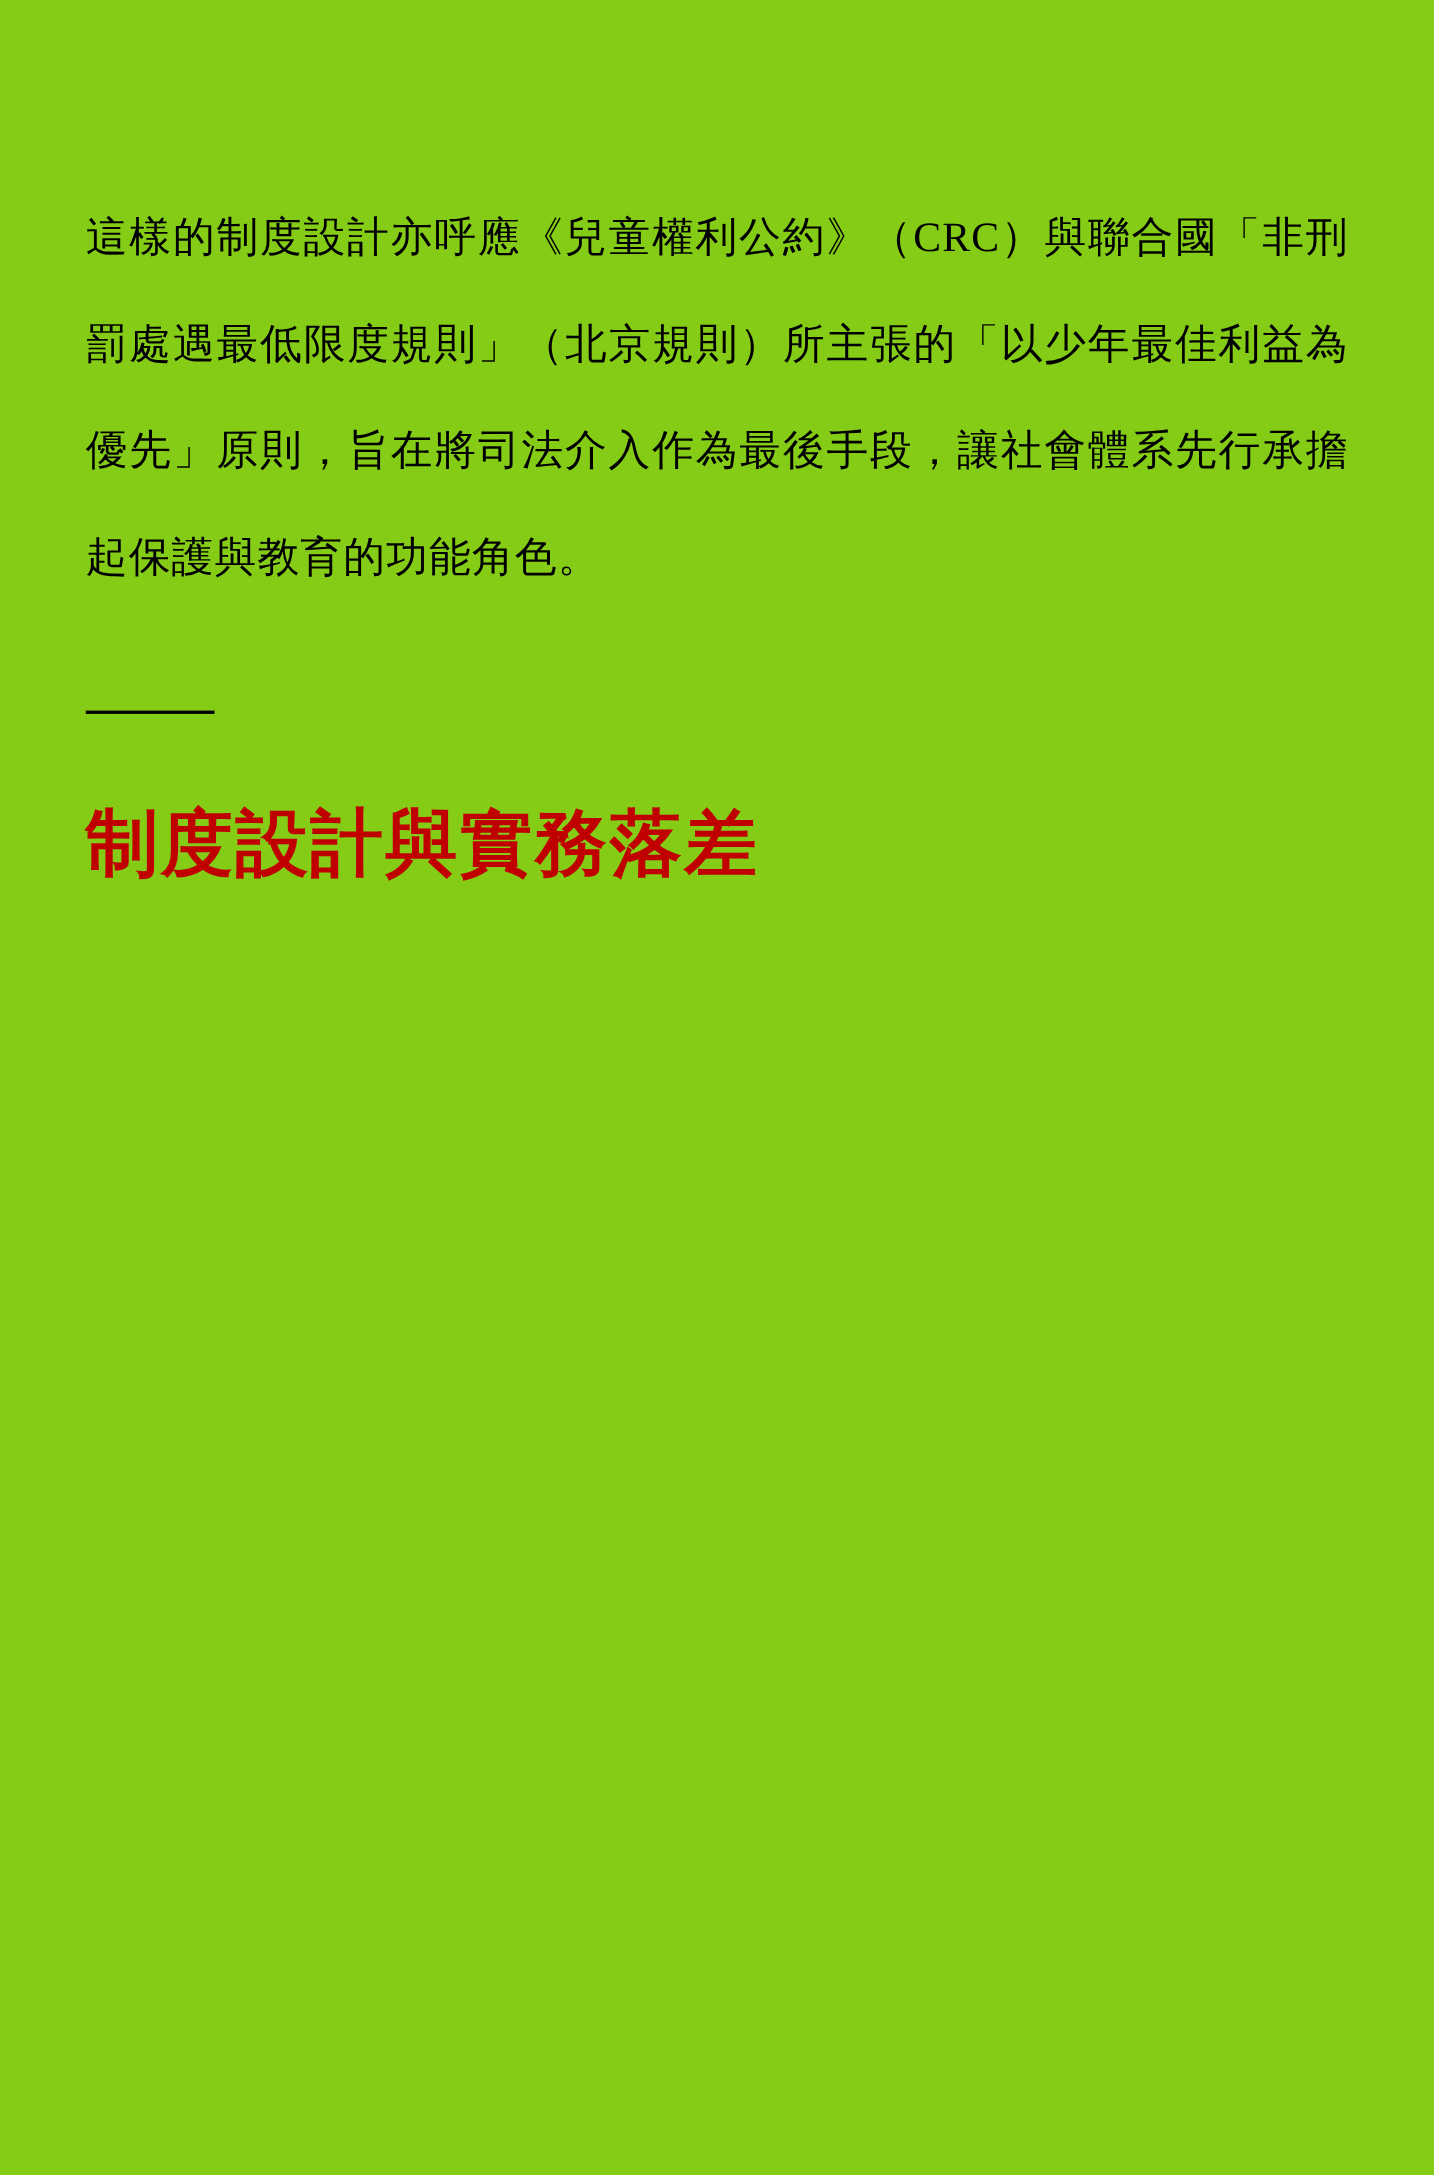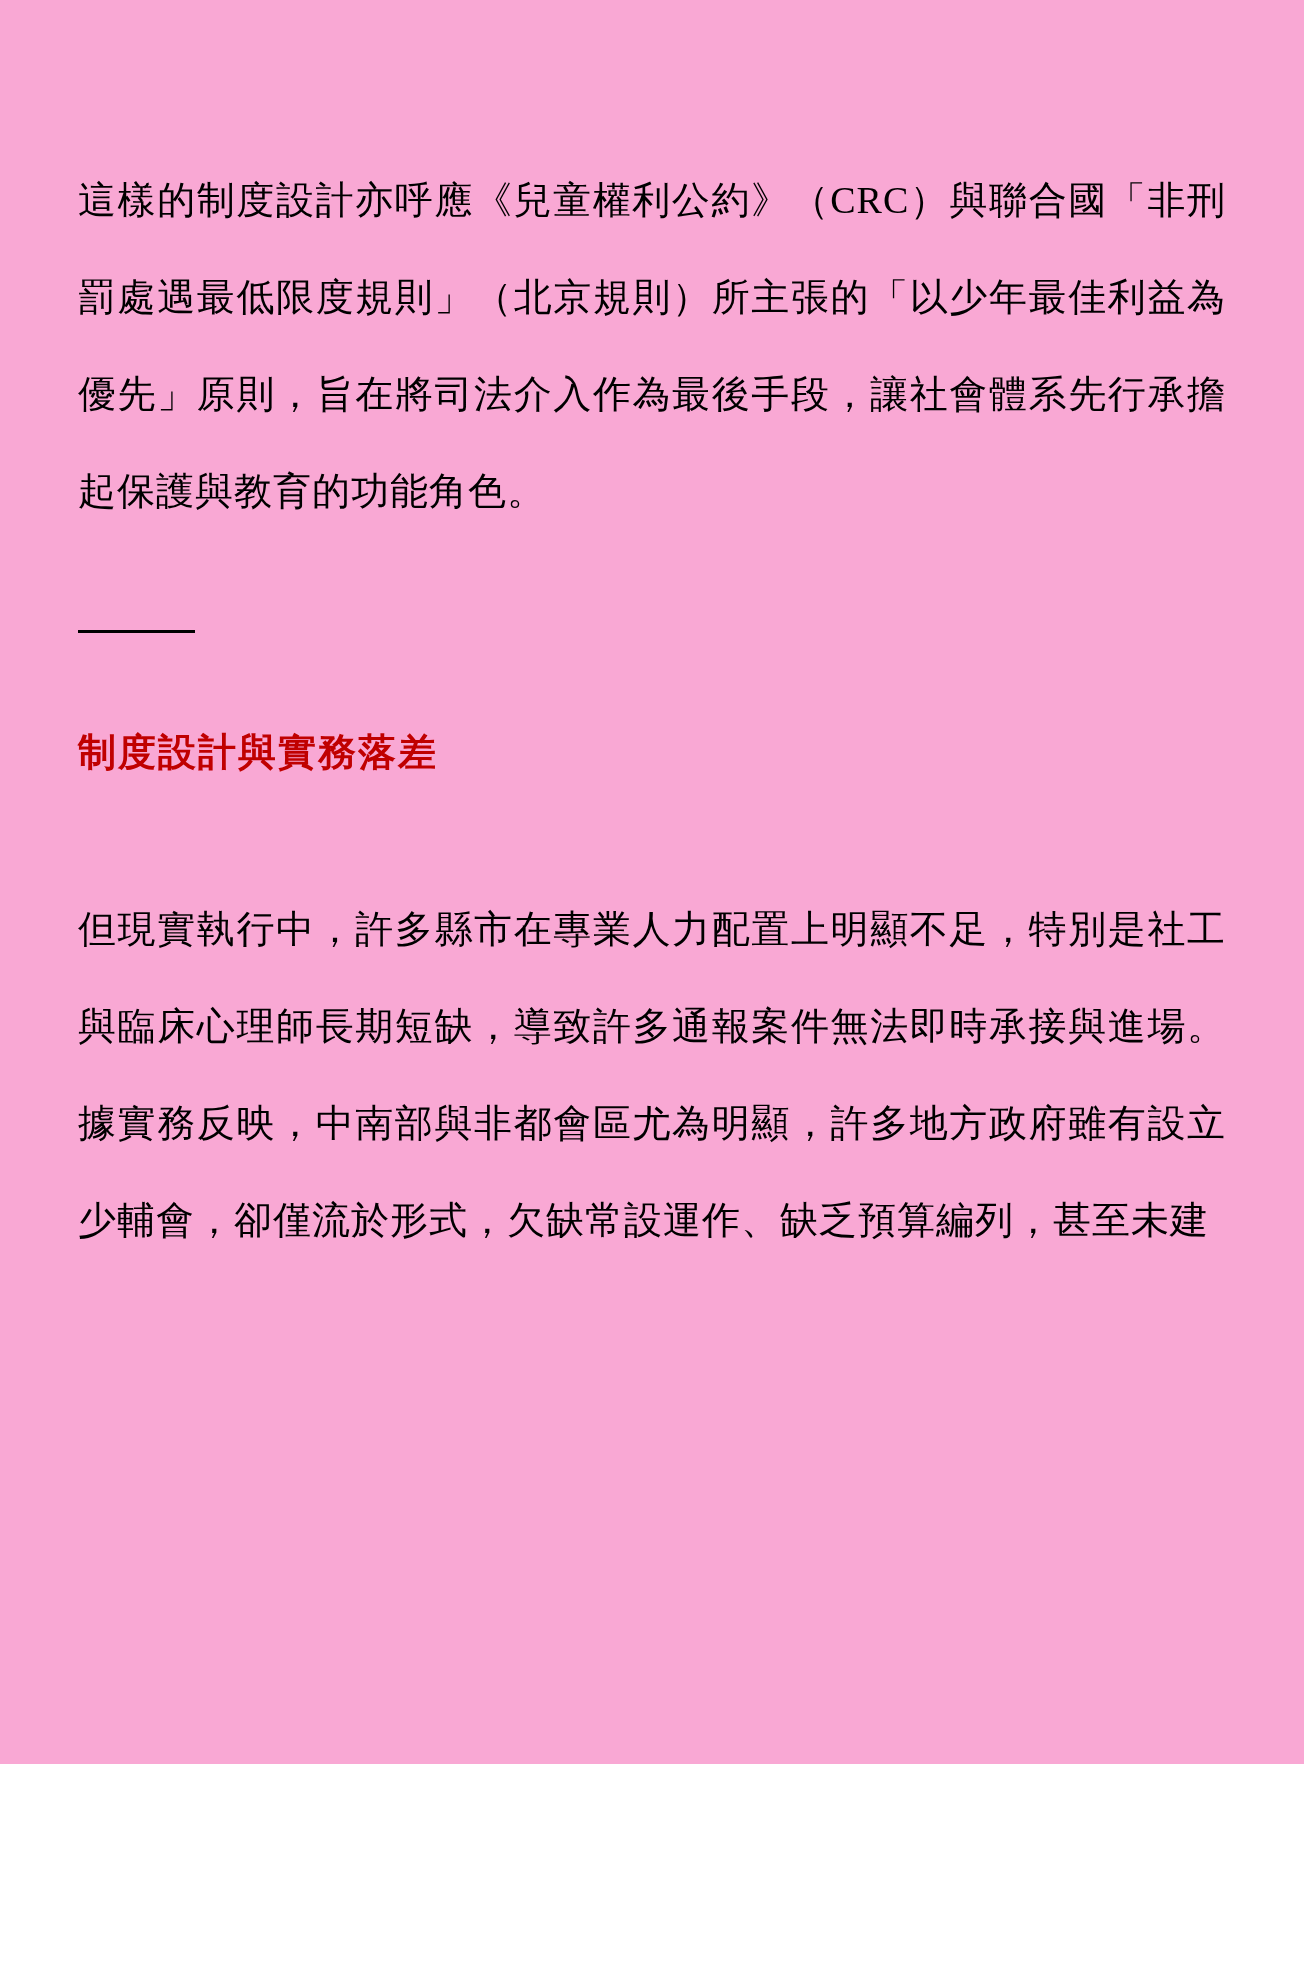--- a/index.html
+++ b/index.html
@@ -3,25 +3,25 @@
 <meta charset="utf-8">
 <style>
   html, body {
     margin: 0;
     padding: 0;
     background: #ffffff;
   }
   .page {
     position: relative;
     width: 1304px;
-    height: 1764px;
+    height: 1977px;
     margin: 0 auto;
-    background: #f9a8d4;
+    background: #84cc16;
     box-sizing: border-box;
-    padding: 0 78px;
+    padding: 16px 78px;
     overflow: hidden;
     font-family: "Liberation Serif", "DejaVu Serif", serif;
     color: #000000;
   }
   .body-text {
     margin: 0;
     font-size: 38px;
     line-height: 97px;
     letter-spacing: 1px;
     text-align: justify;
@@ -31,36 +31,35 @@
   .para-intro   { margin-top: 152px; }
   .section-divider {
     margin: 90px 0 0 0;
     width: 117px;
     height: 3px;
     background: #000000;
     border: none;
   }
   .section-heading {
     margin: 84px 0 0 0;
-    font-size: 38px;
+    font-size: 66px;
     line-height: 70px;
     font-weight: bold;
     letter-spacing: 2px;
     color: #c00000; 
   }
   .para-theory  { margin-top: 61px; }
   .para-reality { margin-top: 94px; }
 </style>
 </head>
 <body>
 
 <div class="page">
 
   <p class="body-text para-intro">這樣的制度設計亦呼應《兒童權利公約》（CRC）與聯合國「非刑罰處遇最低限度規則」（北京規則）所主張的「以少年最佳利益為優先」原則，旨在將司法介入作為最後手段，讓社會體系先行承擔起保護與教育的功能角色。</p>
 
   <div class="section-divider"></div>
 
   <h2 class="section-heading">制度設計與實務落差</h2>
 
 
-  <p class="body-text para-reality">但現實執行中，許多縣市在專業人力配置上明顯不足，特別是社工與臨床心理師長期短缺，導致許多通報案件無法即時承接與進場。據實務反映，中南部與非都會區尤為明顯，許多地方政府雖有設立少輔會，卻僅流於形式，欠缺常設運作、缺乏預算編列，甚至未建</p>
 
 </div>
 
 </body></html>

